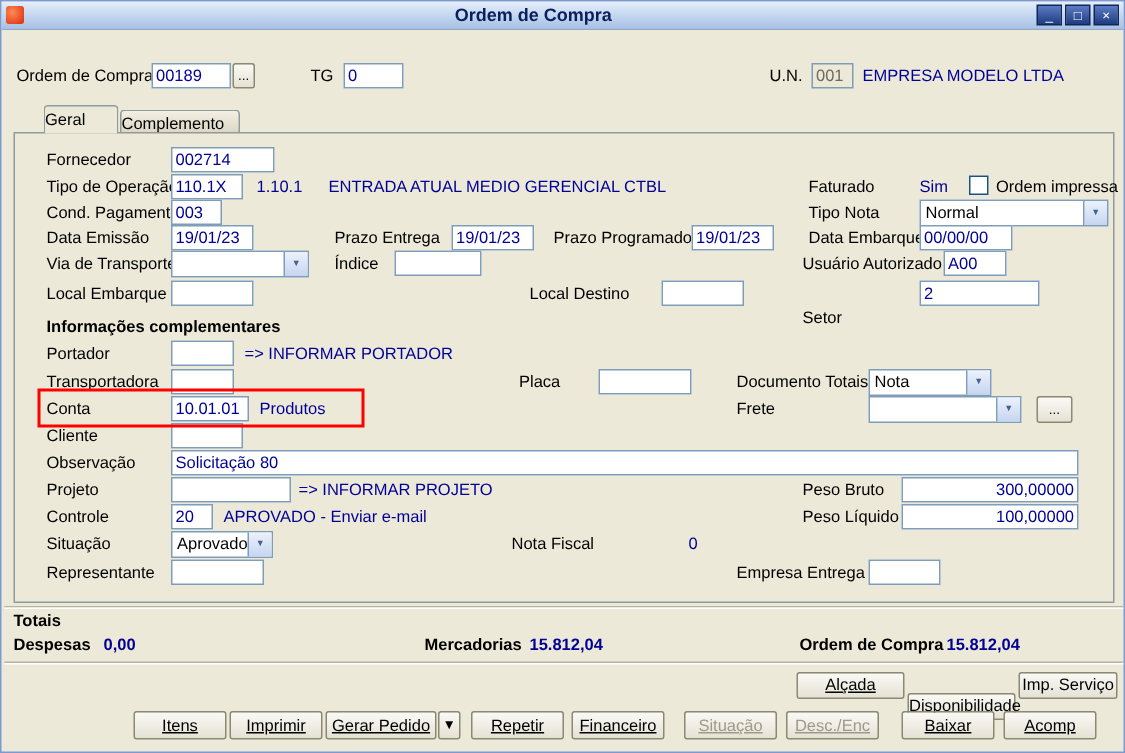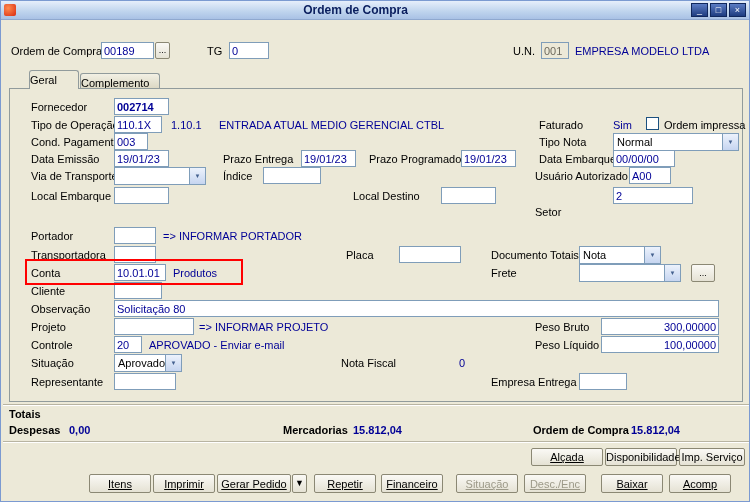--- a/index.html
+++ b/index.html
@@ -60,21 +60,21 @@
   <input class="inp" style="left: 228px; top: 41px; width: 40px;" value="0">
   <span class="lbl" style="left:512px;top:44px">U.N.</span>
   <input class="inp gray" style="left: 540px; top: 41px; width: 28px;" value="001">
   <span class="lbl navy" style="left:574px;top:44px">EMPRESA MODELO LTDA</span>
 
   <div class="tab active" style="left:28px;top:69px;width:50px;height:19px">Geral</div>
   <div class="tab idle" style="left:79px;top:72px;width:80px;height:15px">Complemento</div>
   <div class="panel" style="left:8px;top:87px;width:734px;height:314px"></div>
 
   <span class="lbl" style="left:30px;top:100px">Fornecedor</span>
-  <input class="inp" style="left: 113px; top: 97px; width: 55px; font-weight: bold;" value="002714">
+  <input class="inp" style="left: 113px; top: 97px; width: 69px;" value="002714">
 
   <span class="lbl" style="left:30px;top:118px">Tipo de Operação</span>
   <input class="inp" style="left: 113px; top: 115px; width: 48px;" value="110.1X">
   <span class="lbl navy" style="left:170px;top:118px">1.10.1</span>
   <span class="lbl navy" style="left:218px;top:118px">ENTRADA ATUAL MEDIO GERENCIAL CTBL</span>
   <span class="lbl" style="left:538px;top:118px">Faturado</span>
   <span class="lbl navy" style="left:612px;top:118px">Sim</span>
   <span class="chk" style="left:645px;top:116px"></span>
   <span class="lbl" style="left:663px;top:118px">Ordem impressa</span>
 
@@ -105,20 +105,21 @@
   <span class="lbl" style="left:534px;top:169px">Usuário Autorizado</span>
   <input class="inp" style="left: 628px; top: 166px; width: 42px;" value="A00">
 
   <span class="lbl" style="left:30px;top:189px">Local Embarque</span>
   <input class="inp" style="left: 113px; top: 186px; width: 55px;" value="">
   <span class="lbl" style="left:352px;top:189px">Local Destino</span>
   <input class="inp" style="left: 440px; top: 186px; width: 55px;" value="">
   <span class="lbl" style="left:534px;top:205px">Setor</span>
   <input class="inp" style="left: 612px; top: 186px; width: 80px;" value="2">
 
+  <span class="lbl b" style="left:30px;top:211px">Informações complementares</span>
 
   <span class="lbl" style="left:30px;top:229px">Portador</span>
   <input class="inp" style="left: 113px; top: 226px; width: 42px;" value="">
   <span class="lbl navy" style="left:162px;top:229px">=&gt; INFORMAR PORTADOR</span>
 
   <span class="lbl" style="left:30px;top:248px">Transportadora</span>
   <input class="inp" style="left: 113px; top: 245px; width: 42px;" value="">
   <span class="lbl" style="left:345px;top:248px">Placa</span>
   <input class="inp" style="left: 398px; top: 245px; width: 62px;" value="">
   <span class="lbl" style="left:490px;top:248px">Documento Totais</span>
@@ -173,21 +174,21 @@
   <span class="lbl b" style="left:8px;top:407px">Totais</span>
   <span class="lbl b" style="left:8px;top:423px">Despesas</span>
   <span class="lbl b navy" style="left:68px;top:423px">0,00</span>
   <span class="lbl b" style="left:282px;top:423px">Mercadorias</span>
   <span class="lbl b navy" style="left:352px;top:423px">15.812,04</span>
   <span class="lbl b" style="left:532px;top:423px">Ordem de Compra</span>
   <span class="lbl b navy" style="left:630px;top:423px">15.812,04</span>
   <div class="sep" style="top:440px"></div>
 
   <button class="btn u" style="left:530px;top:447px;width:72px;height:18px">Alçada</button>
-  <button class="btn" style="left:604px;top:447px;width:72px;height:18px">Disponibilidade</button>
+  <button class="btn" style="left:604px;top:461px;width:72px;height:18px">Disponibilidade</button>
   <button class="btn" style="left:678px;top:447px;width:66px;height:18px">Imp. Serviço</button>
 
   <button class="btn u" style="left:88px;top:473px;width:62px;height:19px">Itens</button>
   <button class="btn u" style="left:152px;top:473px;width:62px;height:19px">Imprimir</button>
   <button class="btn u" style="left:216px;top:473px;width:74px;height:19px">Gerar Pedido</button>
   <button class="btn tiny" style="left:291px;top:473px;width:15px;height:19px">▼</button>
   <button class="btn u" style="left:313px;top:473px;width:62px;height:19px">Repetir</button>
   <button class="btn u" style="left:380px;top:473px;width:62px;height:19px">Financeiro</button>
   <button class="btn u dis" style="left:455px;top:473px;width:62px;height:19px">Situação</button>
   <button class="btn u dis" style="left:523px;top:473px;width:62px;height:19px">Desc./Enc</button>

